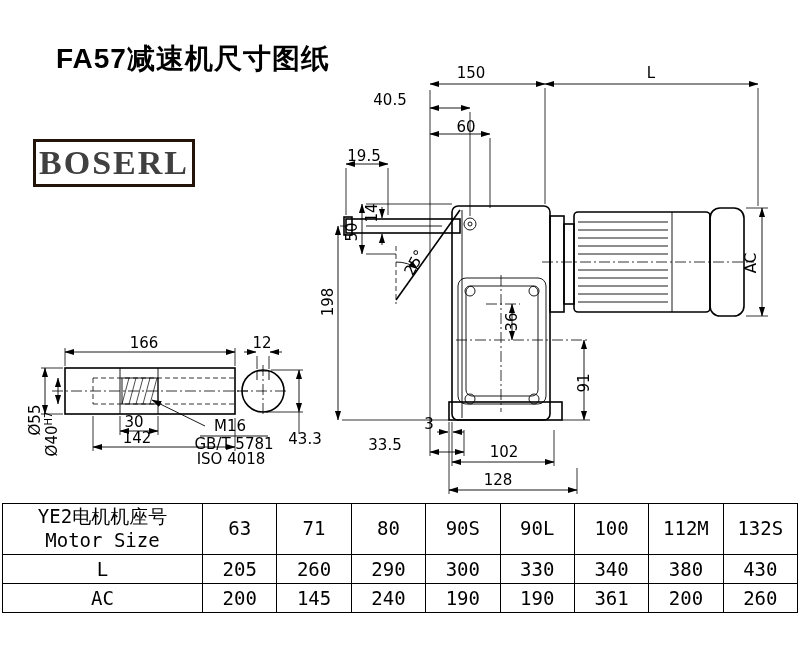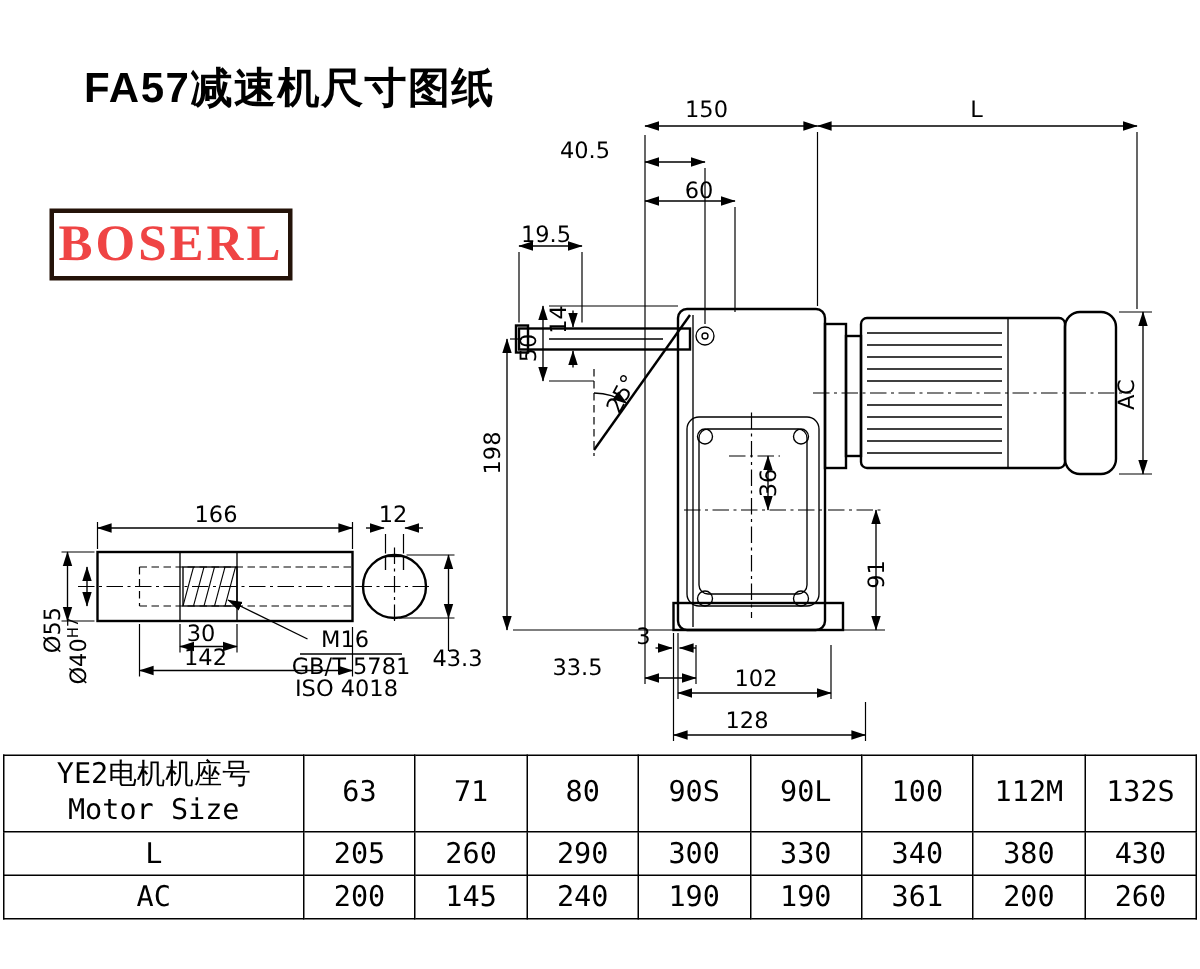--- a/index.html
+++ b/index.html
@@ -9,21 +9,21 @@
   }
   .page-title{
     position:absolute;left:56px;top:12px;
     font-size:28px;font-weight:bold;letter-spacing:1px;margin-top:28px;
   }
   .logo-box{
     position:absolute;left:33px;top:139px;width:156px;height:42px;
     border:3px solid #241309;background:#fff;
     display:flex;align-items:center;justify-content:center;
     font-family:"Liberation Serif",serif;font-weight:bold;
-    font-size:34px;color:#ef4444;letter-spacing:2px;
+    font-size:34px;color:#404040;letter-spacing:2px;
   }
   #drawing-svg{position:absolute;left:0;top:0;}
   
   .outline{fill:none;stroke:#000;stroke-width:1.6;}
   .thin{fill:none;stroke:#000;stroke-width:0.9;}
   .ext{fill:none;stroke:#000;stroke-width:0.8;}
   .dim{fill:none;stroke:#000;stroke-width:0.9;marker-start:url(#ah);marker-end:url(#ah);}
   .arr-end{fill:none;stroke:#000;stroke-width:0.9;marker-end:url(#ah);}
   .dashdot{fill:none;stroke:#000;stroke-width:0.8;stroke-dasharray:11 3 2 3;}
   .dashed{fill:none;stroke:#000;stroke-width:0.8;stroke-dasharray:5 3;}

